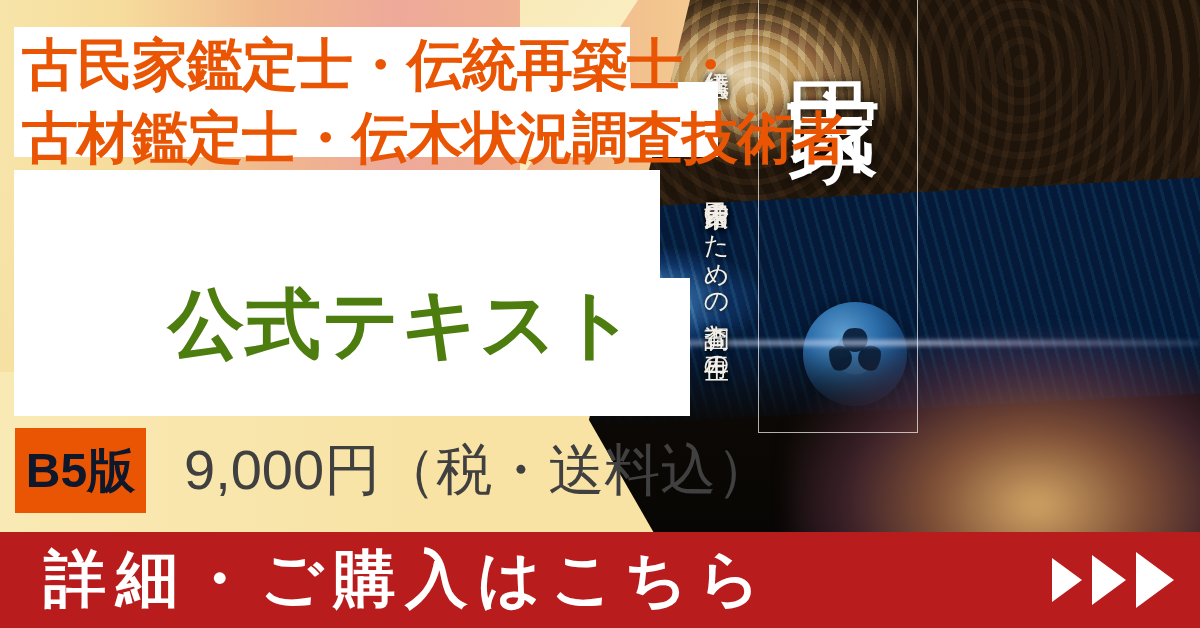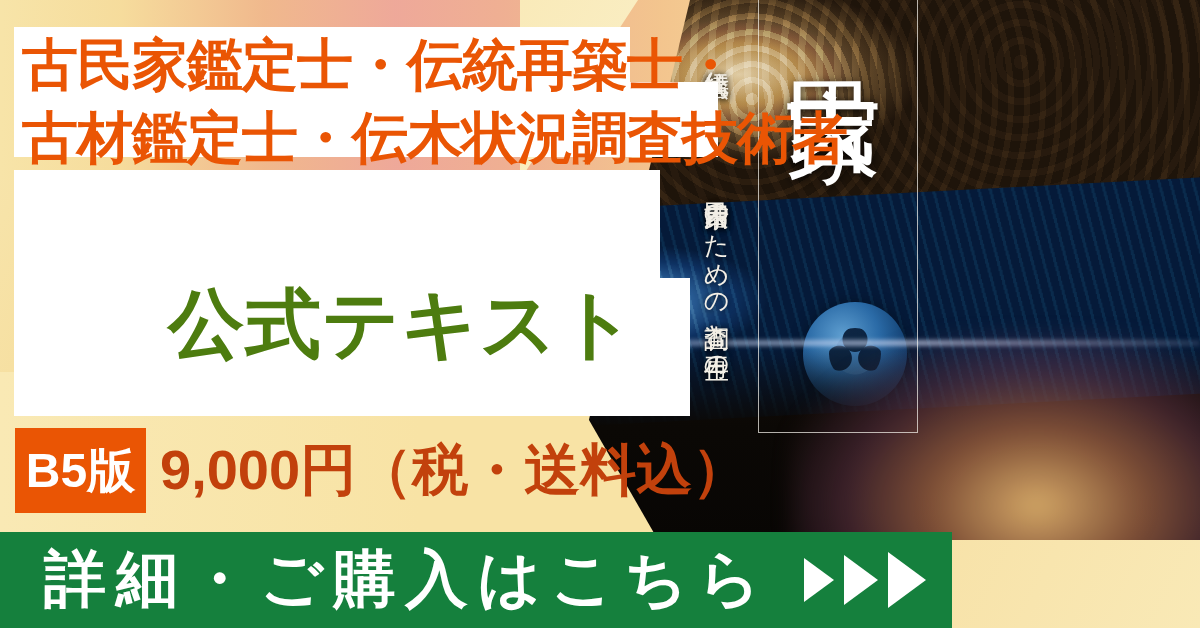--- a/index.html
+++ b/index.html
@@ -316,45 +316,45 @@
     left: 15px;
     top: 428px;
     width: 131px;
     height: 85px;
     background: #EA5504;
     display: flex;
     align-items: center;
     justify-content: center;
   }
   .badge-b5-label {
-    color: #ffffff;
+    color: #0f172a;
     font-size: 48px;
     font-weight: 700;
     letter-spacing: 0;
     line-height: 1;
   }
   .price-text {
     position: absolute;
-    left: 160px;
+    left: 184px;
     top: 434px;
-    color: #c2410c;
+    color: #404040;
     font-size: 56px;
-    font-weight: 700;
+    font-weight: 400;
     letter-spacing: 0px;
     line-height: 1.3;
   }
 
   
   .cta-bar {
     position: absolute;
     left: 0;
     bottom: 0;
-    width: 952px;
+    width: 1200px;
     height: 96px;
-    background: #15803d;
+    background: #b91c1c;
     display: flex;
     align-items: center;
   }
   .cta-label {
     position: absolute;
     left: 44px;
     top: 50%;
     transform: translateY(-52%);
     color: #ffffff;
     font-size: 62px;

